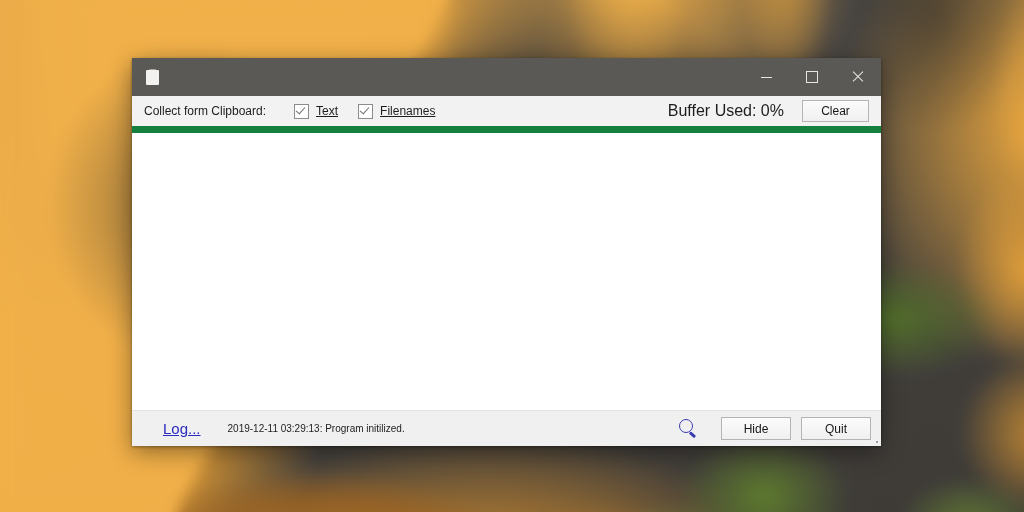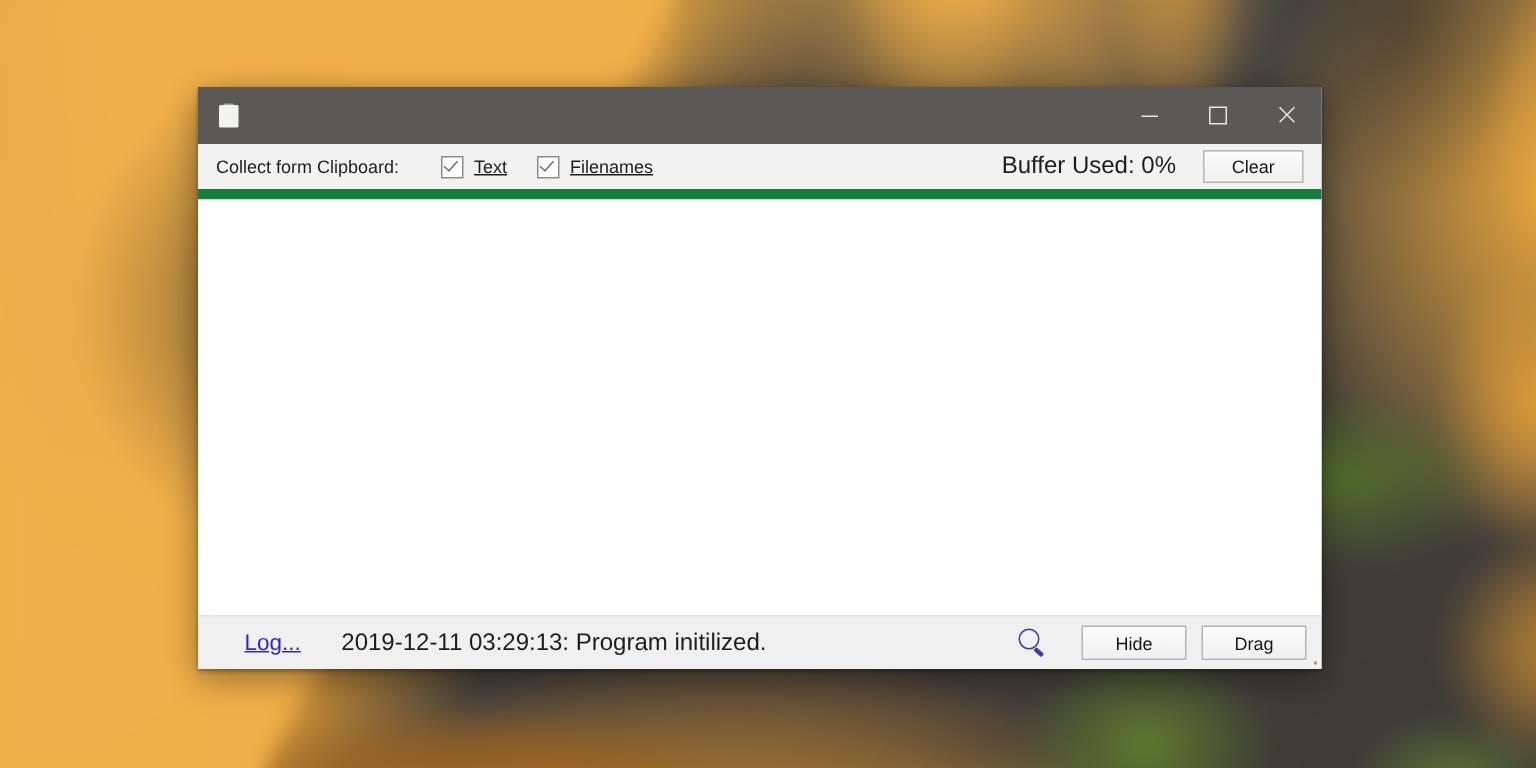--- a/index.html
+++ b/index.html
@@ -201,21 +201,21 @@
   .btn-settings { width: 130px; height: 22px; }
   .log-link {
     color: #2a2ac0;
     font-size: 15px;
     text-decoration: underline;
     margin-left: 20px;
     white-space: nowrap;
     cursor: pointer;
   }
   .status-text {
-    font-size: 16px;
+    font-size: 10px;
     color: #1d1d1d;
     margin-left: 27px;
     white-space: nowrap;
     overflow: hidden;
     text-overflow: ellipsis;
   }
   .sb-spacer { flex: 1 1 auto; }
   .search-icon {
     width: 20px; height: 20px;
     position: relative;
@@ -306,18 +306,18 @@
 
     <div class="statusbar">
       <a class="log-link">Log...</a>
       <span class="status-text">2019-12-11 03:29:13: Program initilized.</span>
       <span class="sb-spacer"></span>
       <span class="search-icon">
         <span class="lens"></span>
         <span class="handle"></span>
       </span>
       <button class="btn btn-hide">Hide</button>
-      <button class="btn btn-quit">Drag</button>
+      <button class="btn btn-quit">Quit</button>
       <span class="resize-grip"></span>
     </div>
 
   </div>
 </div>
 
 </body></html>

